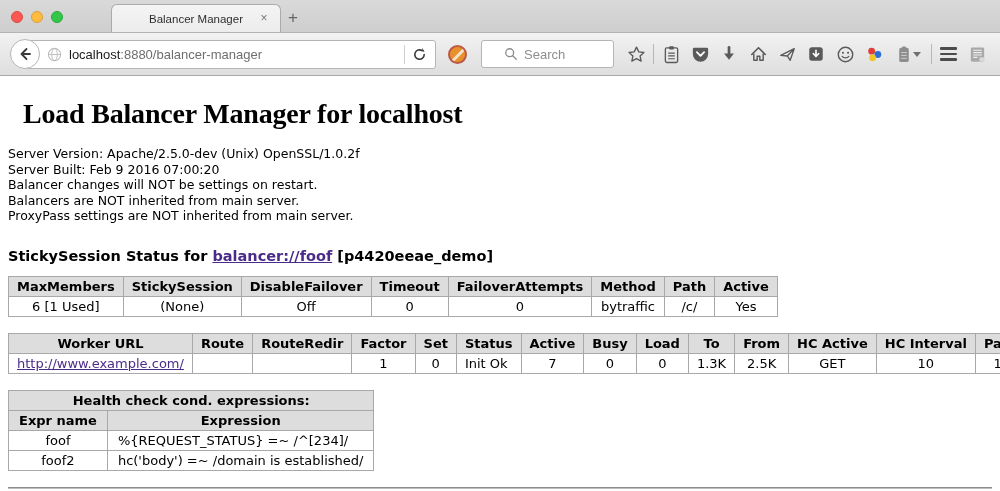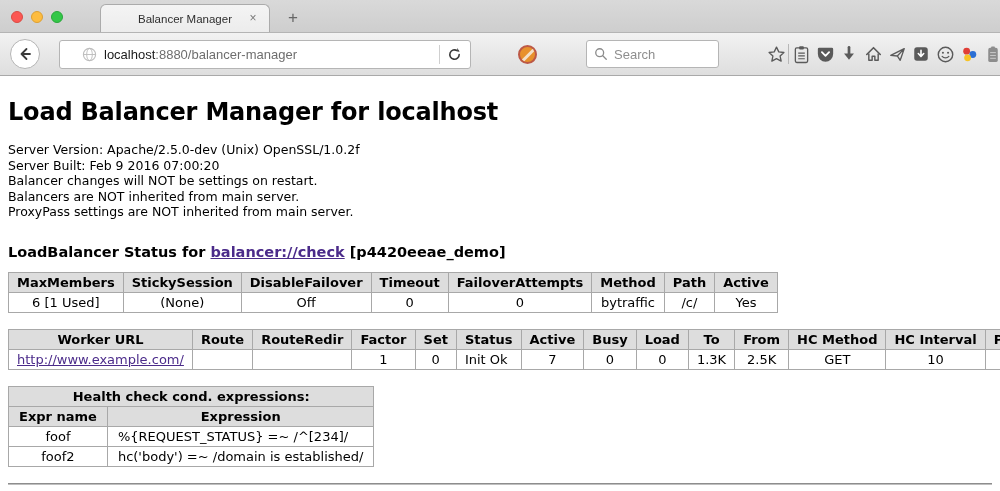--- a/index.html
+++ b/index.html
@@ -12,40 +12,40 @@
     border-bottom:1px solid #b4b4b4;
     display:flex; align-items:flex-end; position:relative;
   }
   .traffic-lights { position:absolute; left:11px; top:11px; display:flex; gap:8px; }
   .light { width:12px; height:12px; border-radius:50%; }
   .light.red    { background:var(--traffic-red,#fc5753);    border:1px solid #d94c44; }
   .light.yellow { background:var(--traffic-yellow,#fdbc40); border:1px solid #dca034; }
   .light.green  { background:var(--traffic-green,#33c748);  border:1px solid #2aa73c; }
 
   .tab {
-    position:absolute; left:100px; bottom:0; width:170px; height:28px;
+    position:absolute; left:111px; bottom:0; width:170px; height:28px;
     background:linear-gradient(#f4f4f4,#ececec);
     border:1px solid #ababab; border-bottom:none;
     border-radius:6px 6px 0 0;
     display:flex; align-items:center; justify-content:center;
     font-family:"Liberation Sans", sans-serif; font-size:11.5px; color:#2e2e2e;
   }
   .tab-close {
     position:absolute; right:9px; top:7px; font-size:12px; color:#7a7a7a;
     width:14px; height:14px; line-height:13px; text-align:center; cursor:pointer;
   }
   .new-tab {
     position:absolute; left:282px; bottom:4px; font-size:17px; color:#666;
     font-family:"Liberation Sans", sans-serif; width:22px; text-align:center; cursor:pointer;
   }
 
   .navbar {
     height:43px; background:linear-gradient(#f2f2f2,#dedede);
     border-bottom:1px solid #a9a9a9;
-    display:flex; align-items:center; padding:0 10px;gap:35px;
+    display:flex; align-items:center; padding:0 10px;
   }
   .back-btn {
     width:30px; height:30px; border-radius:50%; background:#fff;
     border:1px solid #b5b5b5; display:flex; align-items:center; justify-content:center;
     z-index:2; flex:none; cursor:pointer;
   }
   .urlbar {
     height:29px; background:#fff; border:1px solid #b5b5b5; border-radius:3px;
     margin-left:-16px; padding-left:22px; width:412px; flex:none;
     display:flex; align-items:center;
@@ -63,41 +63,41 @@
     position:relative; overflow:hidden; opacity:.85; cursor:pointer;
   }
   .block-btn::after {
     content:""; position:absolute; left:-2px; top:6px; width:22px; height:3px;
     background:#f6e0c4; transform:rotate(-45deg);
   }
 
   .searchbar {
     height:28px; width:133px; background:#fff; border:1px solid #b5b5b5;
     border-radius:3px; margin-left:14px; display:flex; align-items:center;
-    padding:0 7px; flex:none;
+    padding:0 22px; flex:none;
   }
   .searchbar input {
     border:none; outline:none; width:90px; font-family:"Liberation Sans", sans-serif;
     font-size:13px; color:#333; background:transparent; margin-left:6px;
   }
   .searchbar input::placeholder { color:#8e8e8e; }
 
   .tool-icons { display:flex; align-items:center; margin-left:10px; flex:1; justify-content:space-between; }
   .tool-btn { display:flex; align-items:center; justify-content:center; width:24px; height:24px; cursor:pointer; flex:none; }
   .vsep { width:1px; height:20px; background:#b7b7b7; flex:none; }
   .caret-down {
     width:0; height:0; border-left:4px solid transparent; border-right:4px solid transparent;
     border-top:5px solid #6f6f6f; margin-left:2px;
   }
   .hamburger { display:flex; flex-direction:column; gap:3px; }
   .hamburger span { display:block; width:17px; height:2.5px; background:#4c4c4c; border-radius:1px; }
 
   
   .content { background:#fff; height:415px; padding:8px; color:#000; }
-  h1 { font-size:24px; font-weight:bold; margin:14px 0 16px 0; letter-spacing:-0.2px; }
+  h1 { font-size:28px; font-weight:bold; margin:14px 0 16px 15px; letter-spacing:-0.2px;font-family:Liberation Serif, serif; }
   .info-lines { font-size:12.5px; line-height:15.5px; }
   .status-heading { font-size:14.5px; font-weight:bold; margin:24px 0 12px 0; }
   a.page-link { color:var(--link,#4b2b8a); text-decoration:underline; cursor:pointer; }
   .status-heading a { font-weight:bold; }
 
   table { border-collapse:collapse; font-size:13px; margin-bottom:16px; }
   th, td { border:1px solid #a8a8a8; padding:2px 8px; white-space:nowrap; }
   th { background:var(--table-header-bg,#ddd); font-weight:bold; text-align:center; }
   td { text-align:center; }
   td.left { text-align:left; }
@@ -254,21 +254,21 @@
     <h1>Load Balancer Manager for localhost</h1>
 
     <div class="info-lines">
       <div>Server Version: Apache/2.5.0-dev (Unix) OpenSSL/1.0.2f</div>
       <div>Server Built: Feb 9 2016 07:00:20</div>
       <div>Balancer changes will NOT be settings on restart.</div>
       <div>Balancers are NOT inherited from main server.</div>
       <div>ProxyPass settings are NOT inherited from main server.</div>
     </div>
 
-    <div class="status-heading"><span>LoadBalancer Status for </span><a class="page-link">balancer://check</a><span> [p4420eeae_demo]</span></div>
+    <div class="status-heading"><span>StickySession Status for </span><a class="page-link">balancer://foof</a><span> [p4420eeae_demo]</span></div>
 
     <table id="balancer-table">
       <tbody>
           <tr>
         <th>MaxMembers</th>
         <th>StickySession</th>
         <th>DisableFailover</th>
         <th>Timeout</th>
         <th>FailoverAttempts</th>
         <th>Method</th>
@@ -295,21 +295,21 @@
         <th>Route</th>
         <th>RouteRedir</th>
         <th>Factor</th>
         <th>Set</th>
         <th>Status</th>
         <th>Active</th>
         <th>Busy</th>
         <th>Load</th>
         <th>To</th>
         <th>From</th>
-        <th>HC Method</th>
+        <th>HC Active</th>
         <th>HC Interval</th>
         <th>Passes</th>
 
       </tr>
       <tr>
         <td class="left"><a class="page-link">http://www.example.com/</a></td>
         <td class="empty"></td>
         <td class="empty"></td>
         <td>1</td>
         <td>0</td>

